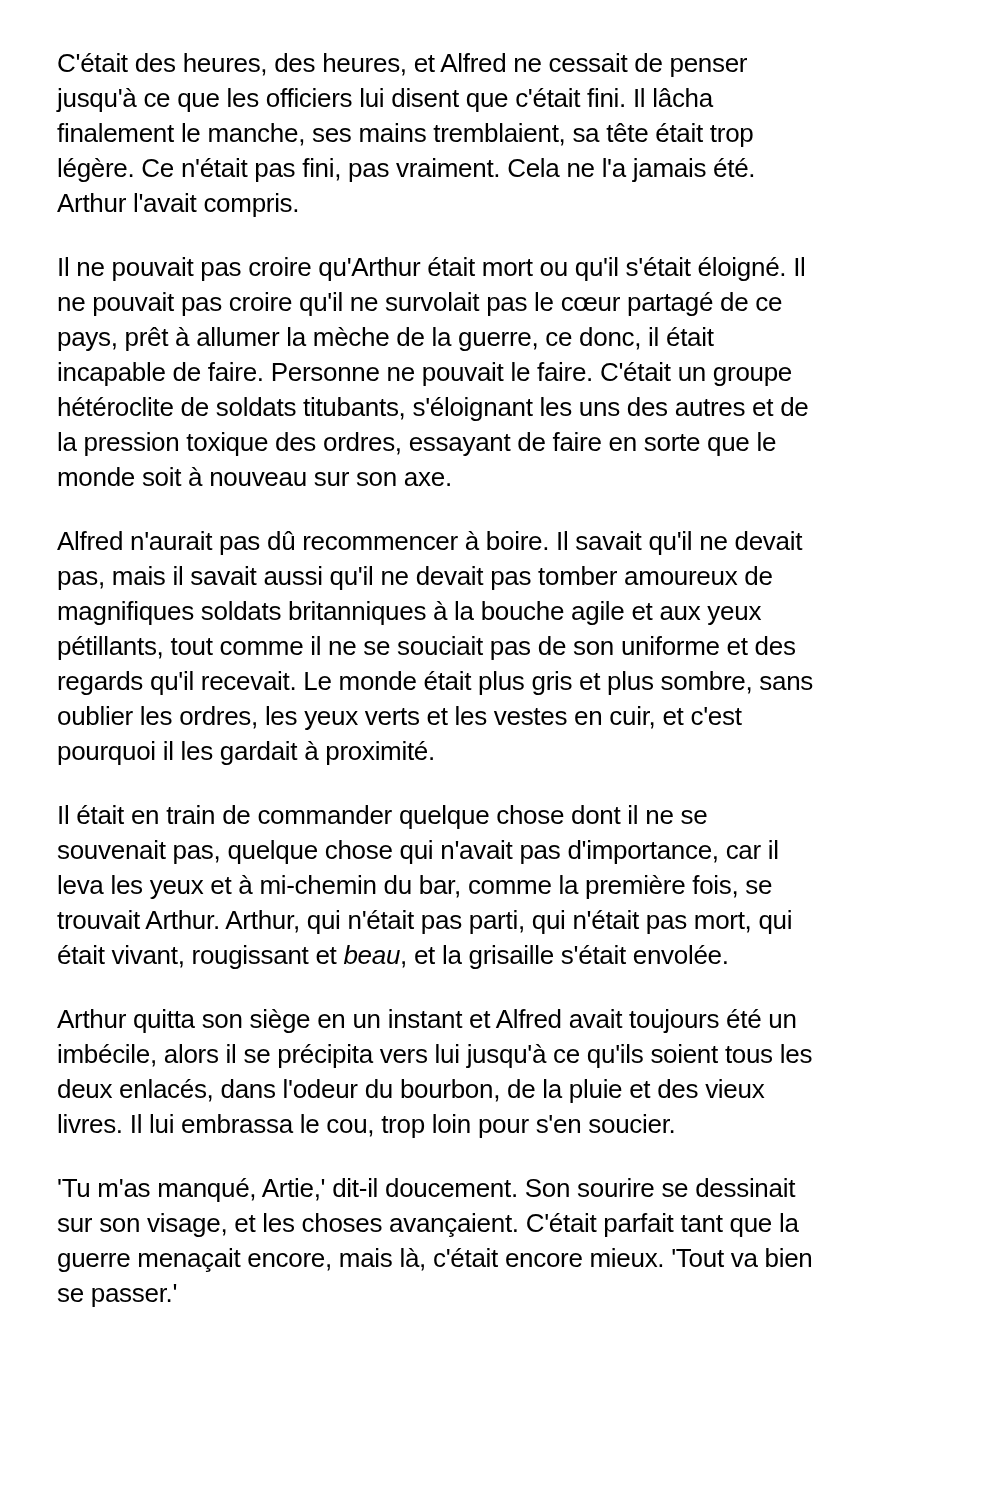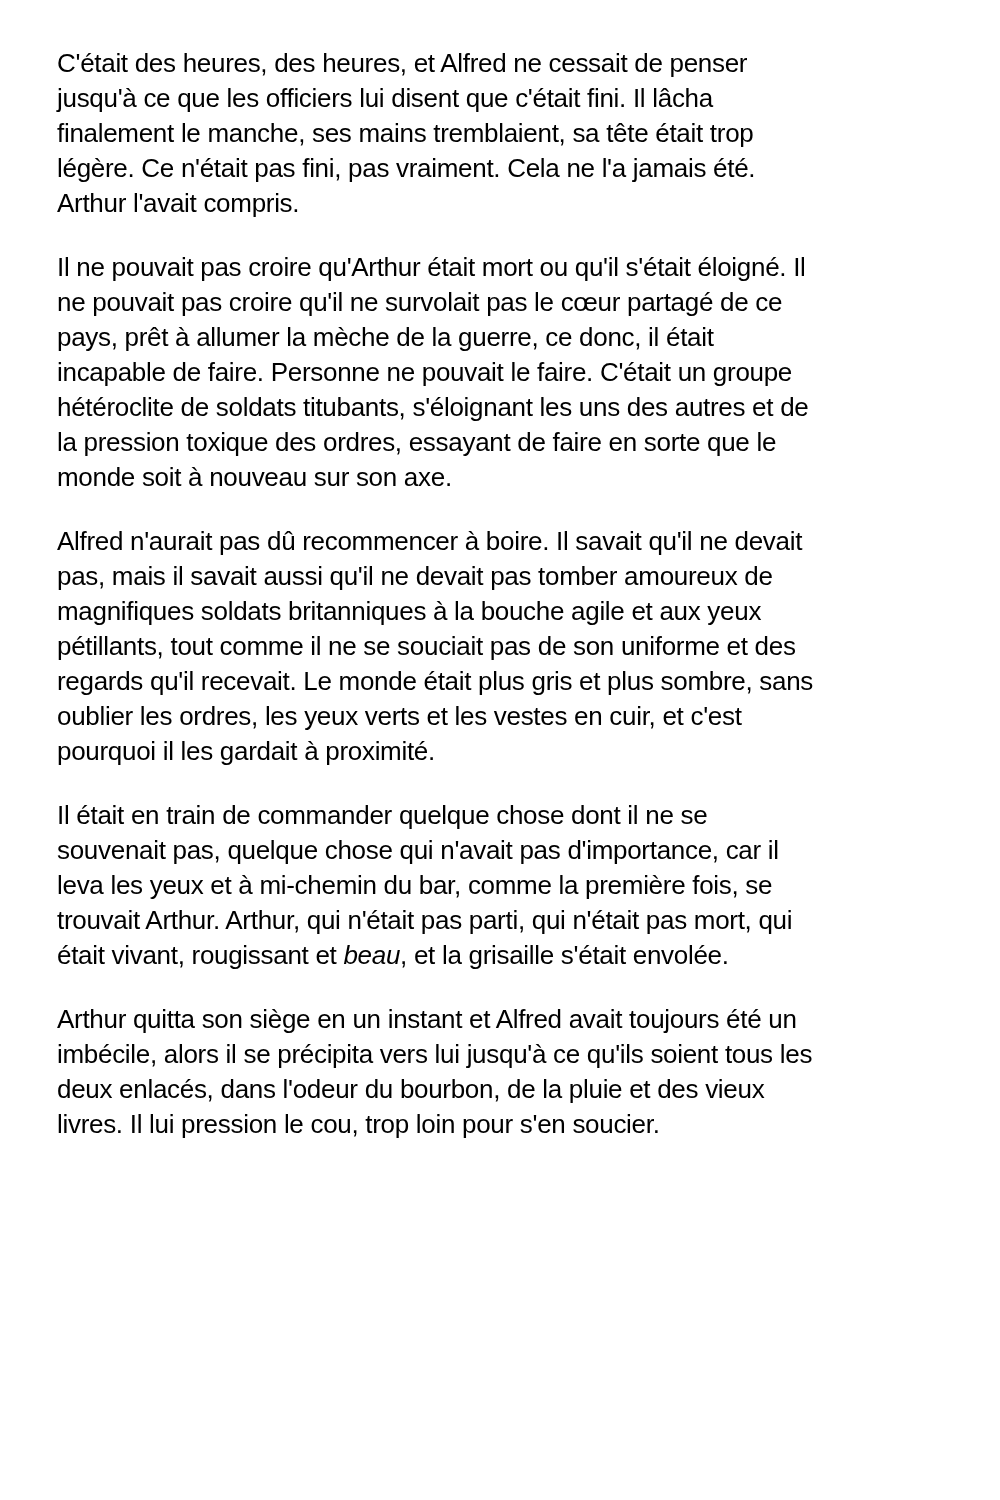--- a/index.html
+++ b/index.html
@@ -40,16 +40,17 @@
 
 
   <p>Il ne pouvait pas croire qu'Arthur était mort ou qu'il s'était éloigné. Il ne pouvait pas croire qu'il ne survolait pas le cœur partagé de ce pays, prêt à allumer la mèche de la guerre, ce donc, il était incapable de faire. Personne ne pouvait le faire. C'était un groupe hétéroclite de soldats titubants, s'éloignant les uns des autres et de la pression toxique des ordres, essayant de faire en sorte que le monde soit à nouveau sur son axe.</p>
 
   <p>Alfred n'aurait pas dû recommencer à boire. Il savait qu'il ne devait pas, mais il savait aussi qu'il ne devait pas tomber amoureux de magnifiques soldats britanniques à la bouche agile et aux yeux pétillants, tout comme il ne se souciait pas de son uniforme et des regards qu'il recevait. Le monde était plus gris et plus sombre, sans oublier les ordres, les yeux verts et les vestes en cuir, et c'est pourquoi il les gardait à proximité.</p>
 
   <p>
     <span>Il était en train de commander quelque chose dont il ne se souvenait pas, quelque chose qui n'avait pas d'importance, car il leva les yeux et à mi-chemin du bar, comme la première fois, se trouvait Arthur. Arthur, qui n'était pas parti, qui n'était pas mort, qui était vivant, rougissant et </span><em>beau</em><span>, et la grisaille s'était envolée.</span>
   </p>
 
-  <p>Arthur quitta son siège en un instant et Alfred avait toujours été un imbécile, alors il se précipita vers lui jusqu'à ce qu'ils soient tous les deux enlacés, dans l'odeur du bourbon, de la pluie et des vieux livres. Il lui pression le cou, trop loin pour s'en soucier.</p>
+  <p>Arthur quitta son siège en un instant et Alfred avait toujours été un imbécile, alors il se précipita vers lui jusqu'à ce qu'ils soient tous les deux enlacés, dans l'odeur du bourbon, de la pluie et des vieux livres. Il lui embrassa le cou, trop loin pour s'en soucier.</p>
 
 
+  <p>'Tu m'as manqué, Artie,' dit-il doucement. Son sourire se dessinait sur son visage, et les choses avançaient. C'était parfait tant que la guerre menaçait encore, mais là, c'était encore mieux. 'Tout va bien se passer.'</p>
 </div>
 
 </body></html>

